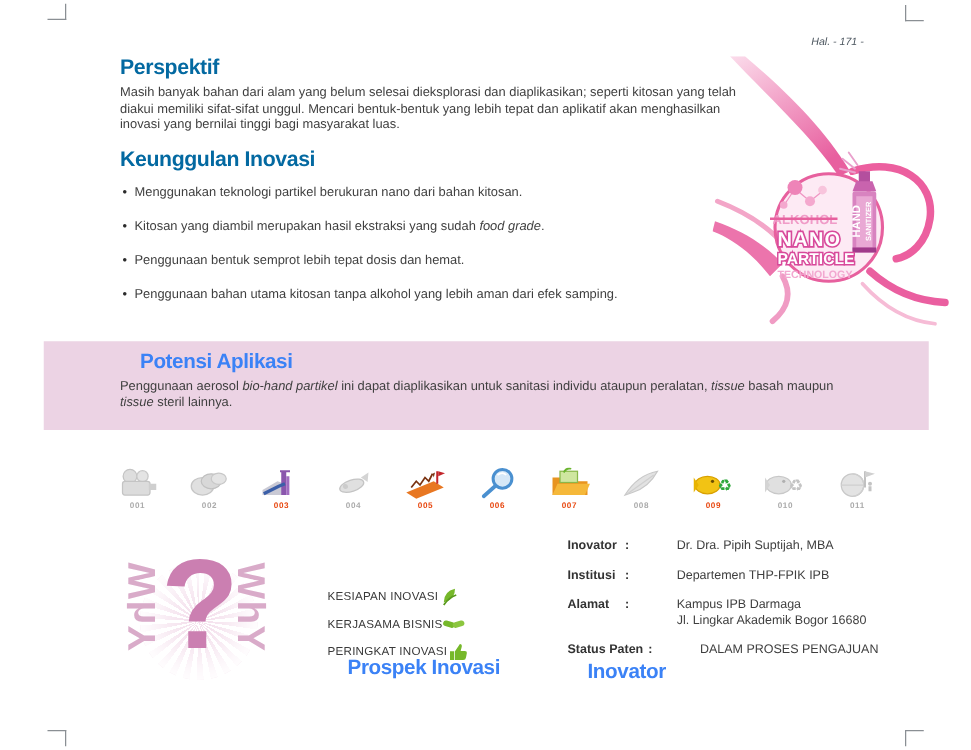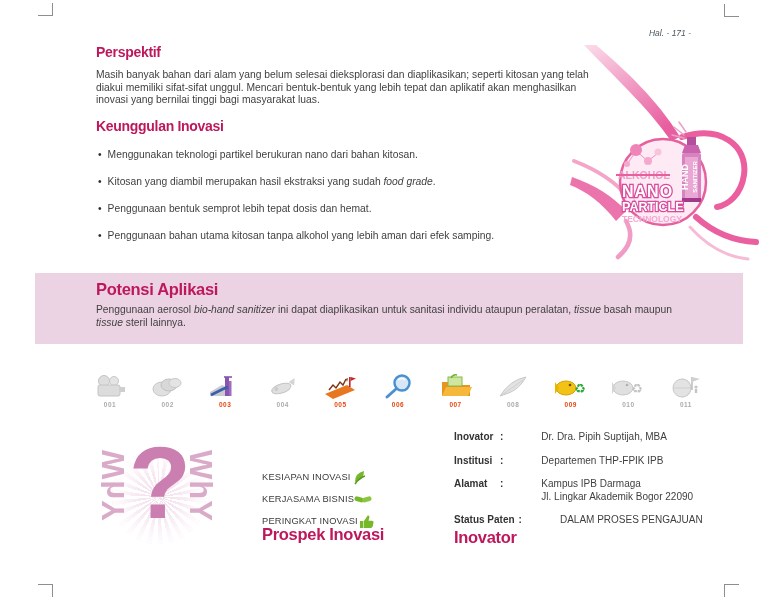--- a/index.html
+++ b/index.html
@@ -14,22 +14,22 @@
   
   .crop { position:absolute; width:15px; height:13px; }
   .crop.tl { left:38px; top:3px;  border-right:1px solid #8a8f94; border-bottom:1px solid #8a8f94; }
   .crop.tr { left:724px; top:4px; border-left:1px solid #8a8f94; border-bottom:1px solid #8a8f94; }
   .crop.bl { left:38px; top:584px; border-right:1px solid #8a8f94; border-top:1px solid #8a8f94; }
   .crop.br { left:724px; top:584px; border-left:1px solid #8a8f94; border-top:1px solid #8a8f94; }
 
   .page-num { left:630px; top:28px; width:80px; text-align:center;
     font-size:8.5px; font-style:italic; color:#4c565f; }
 
-  h1.mag { font-size:14px; font-weight:bold; color:#be185d; letter-spacing:-0.3px; }
-  h2.mag { font-size:16.5px; font-weight:bold; color:#be185d; letter-spacing:-0.3px; }
+  h1.mag { font-size:17px; font-weight:bold; color:#0369a1; letter-spacing:-0.3px; }
+  h2.mag { font-size:16.5px; font-weight:bold; color:#3b82f6; letter-spacing:-0.3px;margin-left:16px; }
 
   .perspektif-title { left:96px; top:44px; }
   .perspektif-body  { left:96px; top:69px; width:505px; font-size:10.3px; line-height:1.22; }
 
   .keunggulan-title { left:96px; top:118px; }
   .bullet-list { left:98px; top:149px; width:520px; list-style:none; }
   .bullet-list li { font-size:10.3px; margin-bottom:16px; }
   .bullet-list li::before { content:"\2022"; margin-right:6px; color:#2b2b2b; }
 
   .ribbon-wrap { left:570px; top:45px; width:207px; height:225px; }
@@ -145,21 +145,21 @@
         <line x1="46" y1="130" x2="100" y2="130" stroke="#e7609e" stroke-width="2"></line>
         <text x="52" y="152" font-size="16" fill="#ffffff" stroke="#d84a9b" stroke-width="2.6" paint-order="stroke" letter-spacing="1">NANO</text>
         <text x="52" y="166" font-size="12.5" fill="#ffffff" stroke="#d84a9b" stroke-width="2.4" paint-order="stroke">PARTICLE</text>
         <text x="52" y="177" font-size="8.5" fill="#f2a8d0">TECHNOLOGY</text>
       </g>
     </svg>
   </div>
 
   <div class="abs band"></div>
   <h2 class="abs mag potensi-title">Potensi Aplikasi</h2>
-  <p class="abs potensi-body"><span>Penggunaan aerosol </span><span class="it">bio-hand sanitizer</span><span> ini dapat diaplikasikan untuk sanitasi individu ataupun peralatan, </span><span class="it">tissue</span><span> basah maupun </span><span class="it">tissue</span><span> steril lainnya.</span></p>
+  <p class="abs potensi-body"><span>Penggunaan aerosol </span><span class="it">bio-hand partikel</span><span> ini dapat diaplikasikan untuk sanitasi individu ataupun peralatan, </span><span class="it">tissue</span><span> basah maupun </span><span class="it">tissue</span><span> steril lainnya.</span></p>
 
   <div class="abs icon-strip">
     <div class="icon-slot">
       <svg width="34" height="26" viewBox="0 0 34 26">
         <circle cx="11" cy="7" r="5.5" fill="#dedede" stroke="#c4c4c4"></circle>
           <circle cx="21" cy="7" r="4.5" fill="#e4e4e4" stroke="#c8c8c8"></circle>
         <rect x="5" y="11" width="22" height="11" rx="2" fill="#dcdcdc" stroke="#c4c4c4"></rect>
           <rect x="26" y="13" width="6" height="5" fill="#cfcfcf"></rect>
       </svg>
       <span class="icon-num">001</span>
@@ -298,21 +298,21 @@
     <div class="inov-row">
       <span class="inov-label w">Institusi</span>
       <span class="inov-sep">:</span>
       <span class="inov-val">Departemen THP-FPIK IPB</span>
     </div>
     <div class="inov-row">
       <span class="inov-label w">Alamat</span>
       <span class="inov-sep">:</span>
       <span>
         <span class="inov-val" style="display:block">Kampus IPB Darmaga</span>
-        <span class="inov-val" style="display:block">Jl. Lingkar Akademik Bogor 22090</span>
+        <span class="inov-val" style="display:block">Jl. Lingkar Akademik Bogor 16680</span>
       </span>
     </div>
     <div class="inov-row">
       <span class="inov-label">Status Paten</span>
       <span class="inov-sep">:</span>
       <span class="inov-val">DALAM PROSES PENGAJUAN</span>
     </div>
   </div>
   <h2 class="abs mag inov-title">Inovator</h2>
 

